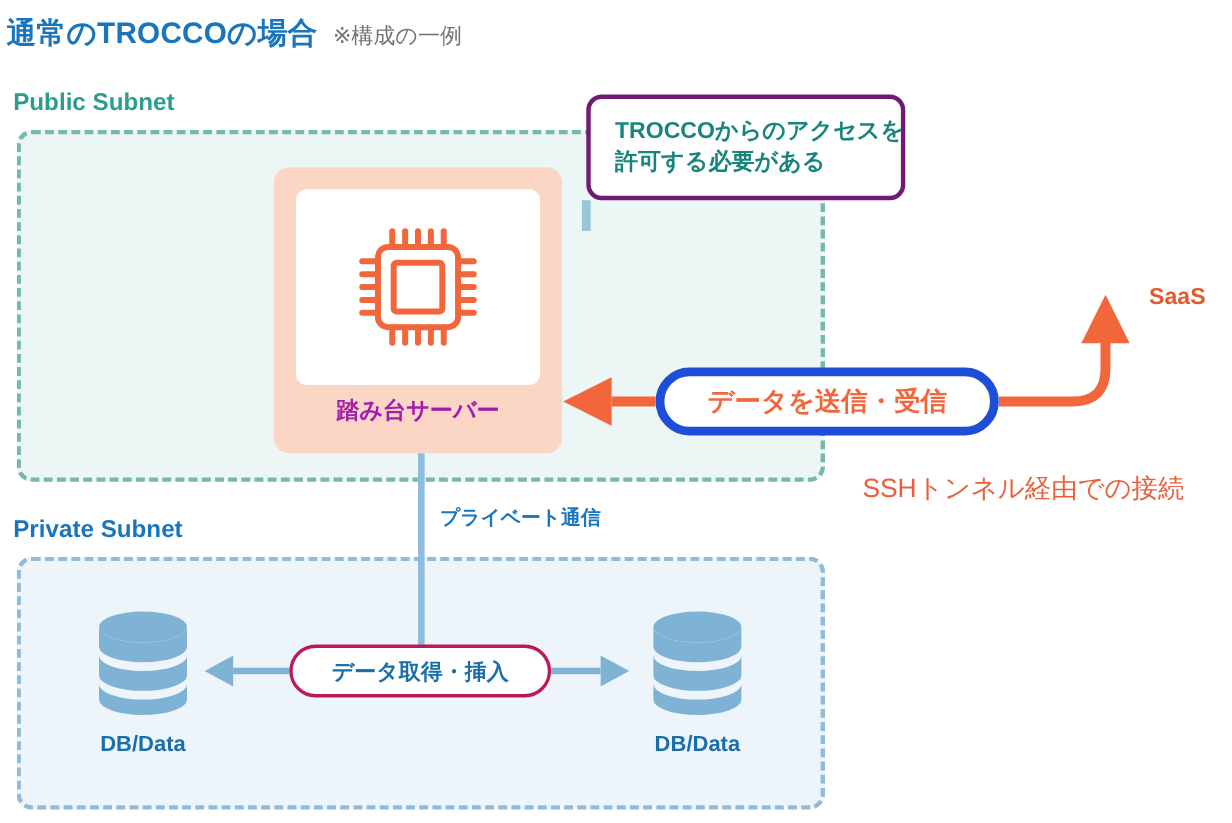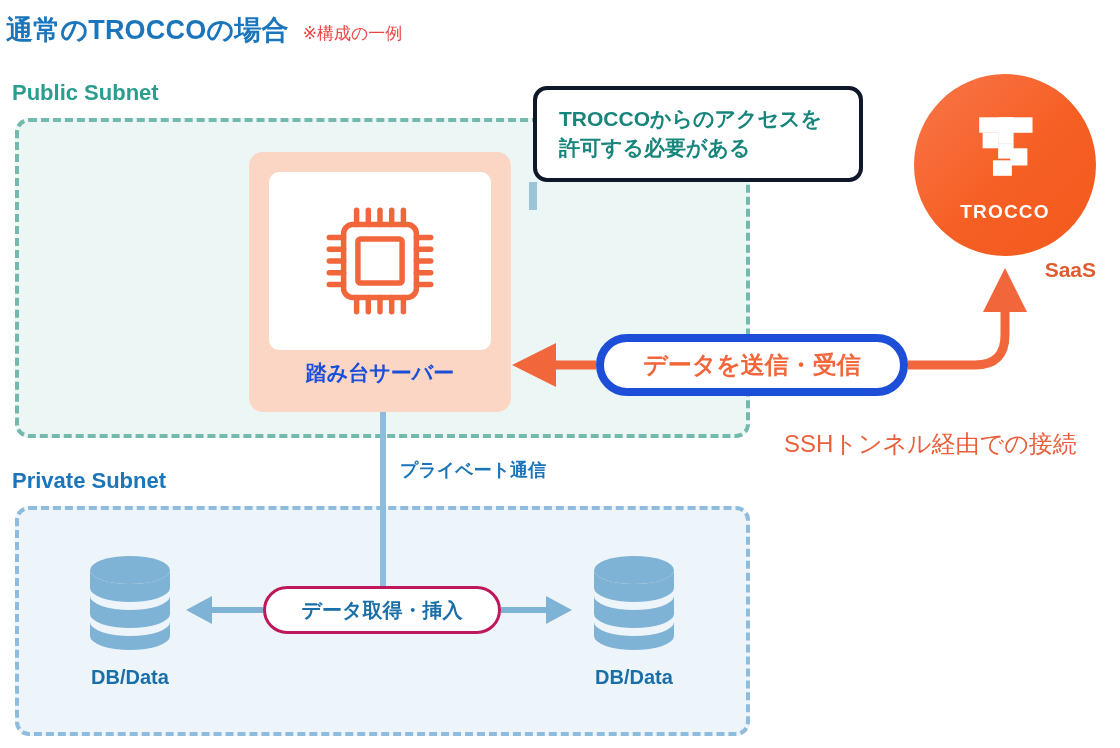--- a/index.html
+++ b/index.html
@@ -28,22 +28,22 @@
     gap: 14px;
   }
   .title-main {
     font-size: 27px;
     font-weight: bold;
     color: #1a75bb;
     letter-spacing: 0.2px;
     white-space: nowrap;
   }
   .title-note {
-    font-size: 17px;
-    color: #ef4444;
+    font-size: 20px;
+    color: #737373;
     white-space: nowrap;
     text-align: right;
   }
 
   
   .subnet-label {
     position: absolute;
     font-size: 22px;
     font-weight: bold;
     white-space: nowrap;
@@ -67,24 +67,24 @@
     left: 15px; top: 506px;
     width: 735px; height: 230px;
     background: #eef5fa;
     border: 4px dashed #8fbcdc;
   }
 
   
   .callout {
     position: absolute;
     left: 533px; top: 86px;
-    width: 330px; height: 96px;
+    width: 290px; height: 96px;
     box-sizing: border-box;
     background: #ffffff;
-    border: 4px solid #0f172a;
+    border: 4px solid #701a75;
     border-radius: 14px;
     display: flex;
     flex-direction: column;
     justify-content: center;
     padding-left: 22px;
     z-index: 6;
   }
   .callout-line {
     font-size: 21px;
     font-weight: bold;
@@ -118,21 +118,21 @@
     display: flex;
     align-items: center;
     justify-content: center;
   }
   .server-caption {
     position: absolute;
     left: 0; right: 0; top: 207px;
     text-align: center;
     font-size: 21px;
     font-weight: bold;
-    color: #1d4ed8;
+    color: #a21caf;
     white-space: nowrap;
   }
 
   
   .vline {
     position: absolute;
     left: 380px; top: 412px;
     width: 6px; height: 190px;
     background: #8fbcdc;
     z-index: 3;
@@ -314,33 +314,20 @@
     </div>
     <div class="server-caption">踏み台サーバー</div>
   </div>
 
   <div class="pill orange">データを送信・受信</div>
 
   <div class="pill blue">データ取得・挿入</div>
 
   <div class="ssh-note">SSHトンネル経由での接続</div>
 
-  <div class="trocco-circle">
-    <svg width="86" height="86" viewBox="0 0 100 100">
-      <g fill="#ffffff">
-        <rect x="20" y="12" width="62" height="18"></rect>
-        <rect x="42" y="12" width="18" height="30"></rect>
-        <rect x="24" y="30" width="18" height="18"></rect>
-        <rect x="42" y="42" width="18" height="18"></rect>
-        <rect x="56" y="48" width="20" height="20"></rect>
-        <rect x="36" y="62" width="22" height="18"></rect>
-      </g>
-    </svg>
-    <div class="trocco-wordmark">TROCCO</div>
-  </div>
   <div class="saas-label">SaaS</div>
 
   <div class="db-node left">
     <svg width="96" height="104" viewBox="0 0 96 104">
       <g fill="#7fb3d5">
         <ellipse cx="48" cy="18" rx="40" ry="14"></ellipse>
         <path d="M8 18 L8 36 A40 14 0 0 0 88 36 L88 18 A40 14 0 0 1 8 18 Z"></path>
         <path d="M8 44 L8 62 A40 14 0 0 0 88 62 L88 44 A40 14 0 0 1 8 44 Z"></path>
         <path d="M8 70 L8 84 A40 14 0 0 0 88 84 L88 70 A40 14 0 0 1 8 70 Z"></path>
       </g>

